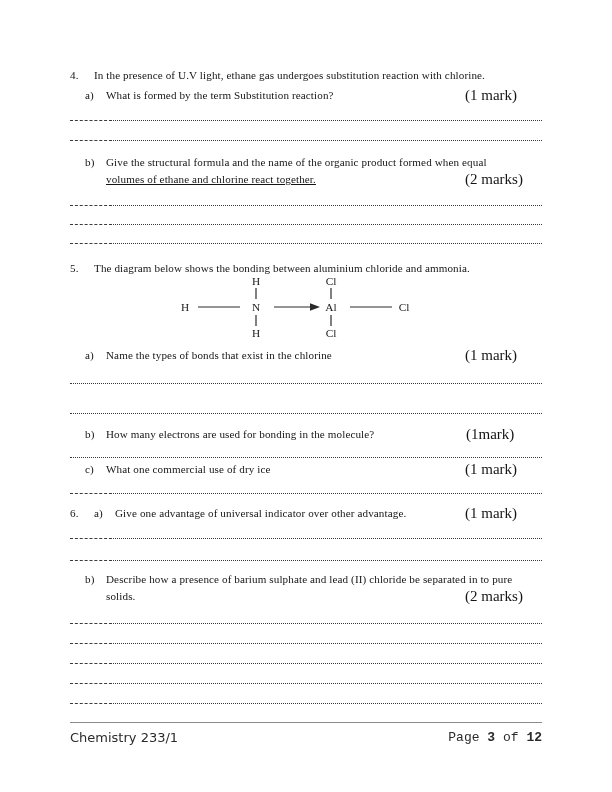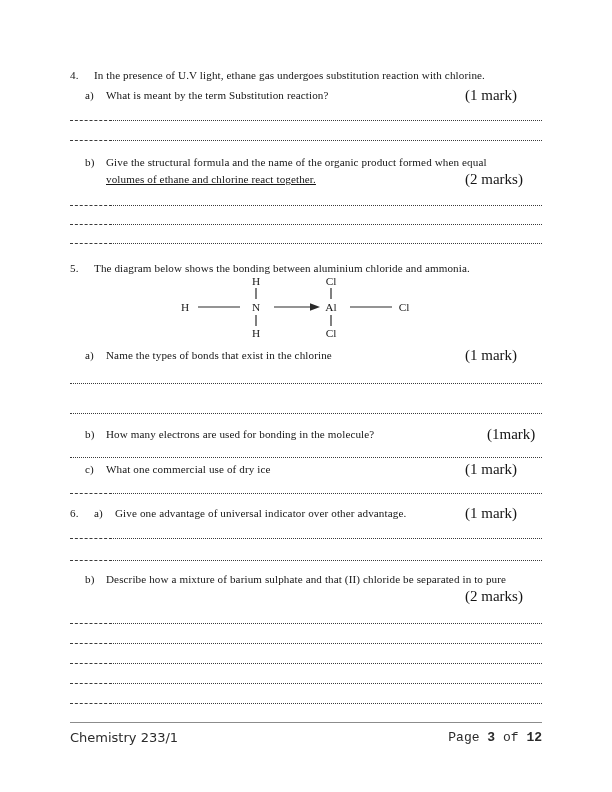--- a/index.html
+++ b/index.html
@@ -108,21 +108,21 @@
 
 <div class="page">
 
   <div class="qrow" style="left:70px; top:68px; width:472px;">
     <span class="qnum">4.</span>
     <span class="qtext">In the presence of U.V light, ethane gas undergoes substitution reaction with chlorine.</span>
   </div>
 
   <div class="qrow" style="left:85px; top:88px; width:380px;">
     <span class="qlabel">a)</span>
-    <span class="qtext">What is meant by the term Substitution reaction?</span>
+    <span class="qtext">What is formed by the term Substitution reaction?</span>
   </div>
   <div class="marks" style="left:465px; top:88px;">(1 mark)</div>
 
   <div class="dashes-lead" style="left:70px; top:118px; width:42px;"></div>
   <div class="dots-full" style="left:110px; top:118px; width:432px;"></div>
   <div class="dashes-lead" style="left:70px; top:138px; width:42px;"></div>
   <div class="dots-full" style="left:110px; top:138px; width:432px;"></div>
 
   <div class="qrow" style="left:85px; top:155px; width:420px;">
     <span class="qlabel">b)</span>
@@ -178,21 +178,21 @@
   </div>
   <div class="marks" style="left:465px; top:348px;">(1 mark)</div>
 
   <div class="dots-full" style="left:70px; top:381px; width:472px;"></div>
   <div class="dots-full" style="left:70px; top:411px; width:472px;"></div>
 
   <div class="qrow" style="left:85px; top:427px; width:380px;">
     <span class="qlabel">b)</span>
     <span class="qtext">How many electrons are used for bonding in the molecule?</span>
   </div>
-  <div class="marks" style="left:487px; top:427px;">(1mark)</div>
+  <div class="marks" style="left:466px; top:427px;">(1mark)</div>
 
   <div class="dots-full" style="left:70px; top:455px; width:472px;"></div>
 
   <div class="qrow" style="left:85px; top:462px; width:380px;">
     <span class="qlabel">c)</span>
     <span class="qtext">What one commercial use of dry ice</span>
   </div>
   <div class="marks" style="left:465px; top:462px;">(1 mark)</div>
 
   <div class="dashes-lead" style="left:70px; top:491px; width:42px;"></div>
@@ -205,21 +205,24 @@
   </div>
   <div class="marks" style="left:465px; top:506px;">(1 mark)</div>
 
   <div class="dashes-lead" style="left:70px; top:536px; width:42px;"></div>
   <div class="dots-full" style="left:110px; top:536px; width:432px;"></div>
   <div class="dashes-lead" style="left:70px; top:558px; width:42px;"></div>
   <div class="dots-full" style="left:110px; top:558px; width:432px;"></div>
 
   <div class="qrow" style="left:85px; top:572px; width:457px;">
     <span class="qlabel">b)</span>
-    <span class="qtext">Describe how a mixture of barium sulphate and that (II) chloride be separated in to pure</span>
+    <span class="qtext">Describe how a presence of barium sulphate and lead (II) chloride be separated in to pure</span>
+  </div>
+  <div class="qrow" style="left:106px; top:589px; width:300px;">
+    <span class="qtext">solids.</span>
   </div>
   <div class="marks" style="left:465px; top:589px;">(2 marks)</div>
 
   <div class="dashes-lead" style="left:70px; top:621px; width:42px;"></div>
   <div class="dots-full" style="left:110px; top:621px; width:432px;"></div>
   <div class="dashes-lead" style="left:70px; top:641px; width:42px;"></div>
   <div class="dots-full" style="left:110px; top:641px; width:432px;"></div>
   <div class="dashes-lead" style="left:70px; top:661px; width:42px;"></div>
   <div class="dots-full" style="left:110px; top:661px; width:432px;"></div>
   <div class="dashes-lead" style="left:70px; top:681px; width:42px;"></div>

